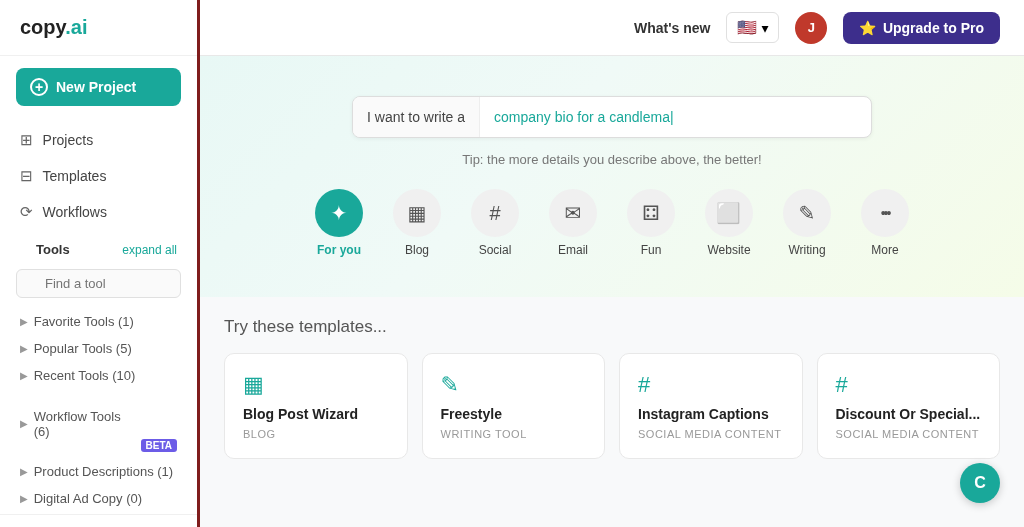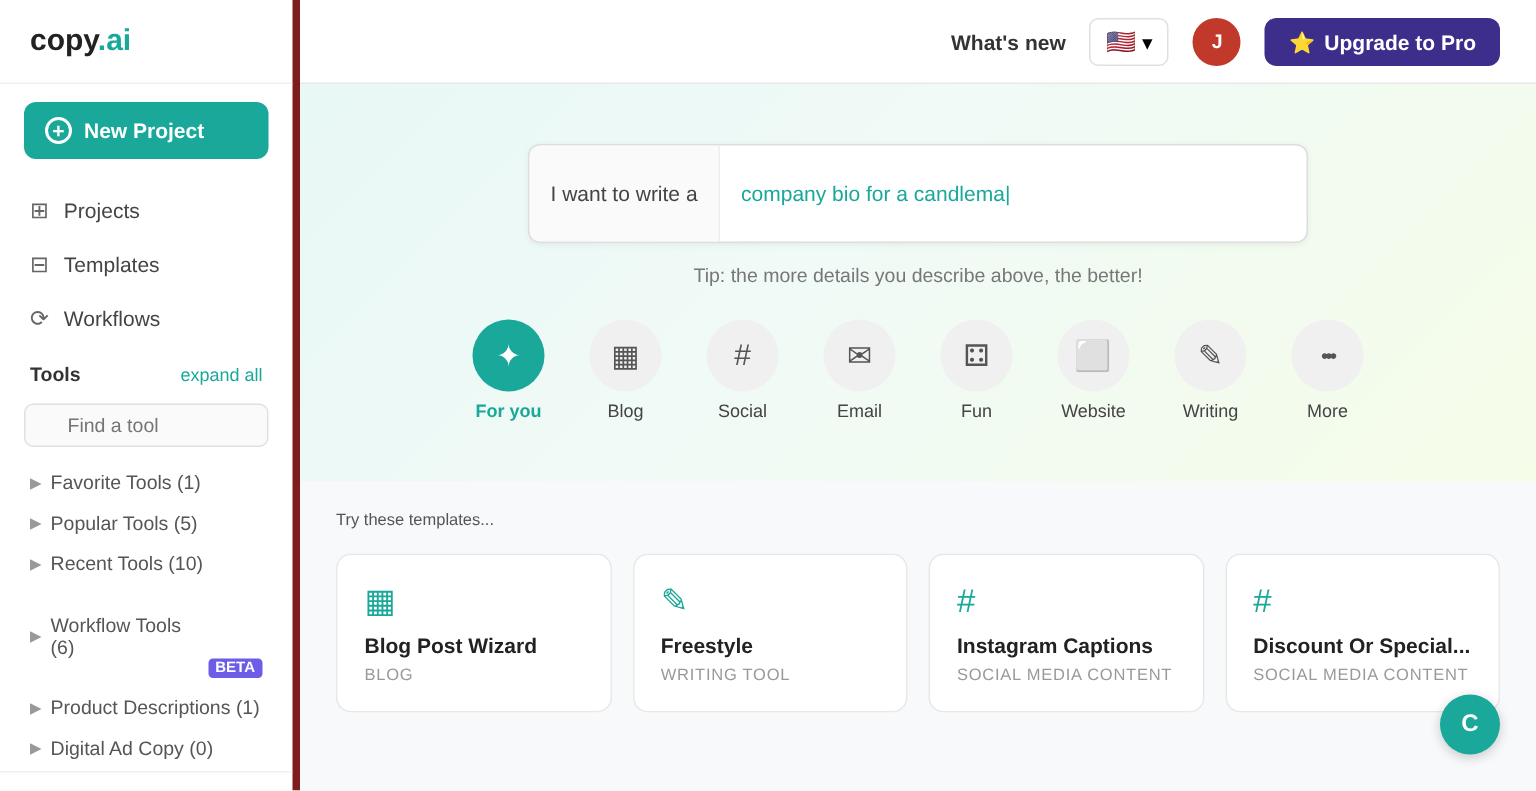--- a/index.html
+++ b/index.html
@@ -3,21 +3,21 @@
   <meta charset="utf-8">
   <style>
     * { box-sizing: border-box; margin: 0; padding: 0; }
     body { font-family: -apple-system, BlinkMacSystemFont, 'Segoe UI', sans-serif; background: #f5f5f5; display: flex; height: 527px; overflow: hidden; }
 
     
     .sidebar {
       width: 200px;
       min-width: 200px;
       background: #fff;
-      border-right: 5px solid #7f1d1d;
+      border-right: 3px solid #7f1d1d;
       display: flex;
       flex-direction: column;
       height: 527px;
       overflow: hidden;
     }
     .sidebar-logo {
       padding: 16px 20px;
       display: flex;
       align-items: center;
       border-bottom: 1px solid #f0f0f0;
@@ -67,20 +67,21 @@
     .nav-icon { font-size: 15px; color: #666; }
 
     .sidebar-section-header {
       display: flex;
       align-items: center;
       justify-content: space-between;
       padding: 8px 20px;
       font-size: 13px;
       font-weight: 600;
       color: #333;
+      margin-left: 16px;
     }
     .expand-all-link {
       font-size: 12px;
       color: #19a89a;
       cursor: pointer;
       font-weight: 400;
     }
 
     .search-tool-wrap {
       padding: 4px 16px 8px;
@@ -236,21 +237,21 @@
       align-items: center;
       max-width: 520px;
       margin: 0 auto 14px;
       background: #fff;
       border: 1.5px solid #ddd;
       border-radius: 8px;
       overflow: hidden;
       box-shadow: 0 1px 4px rgba(0,0,0,0.06);
     }
     .write-label {
-      padding: 24px 14px;
+      padding: 12px 14px;
       font-size: 14px;
       color: #444;
       white-space: nowrap;
       border-right: 1px solid #eee;
       background: #fafafa;
       font-weight: 500;
     }
     .write-input {
       flex: 1;
       border: none;
@@ -301,21 +302,21 @@
       font-weight: 500;
     }
     .category-label.active { color: #19a89a; font-weight: 700; }
 
     
     .templates-section {
       padding: 20px 24px;
       background: #f8f9fa;
     }
     .templates-heading {
-      font-size: 11px;
+      font-size: 17px;
       color: #555;
       margin-bottom: 16px;
       font-weight: 400;
     }
     .templates-grid {
       display: flex;
       gap: 14px;
       flex-wrap: nowrap;
       overflow-x: hidden;
     }

